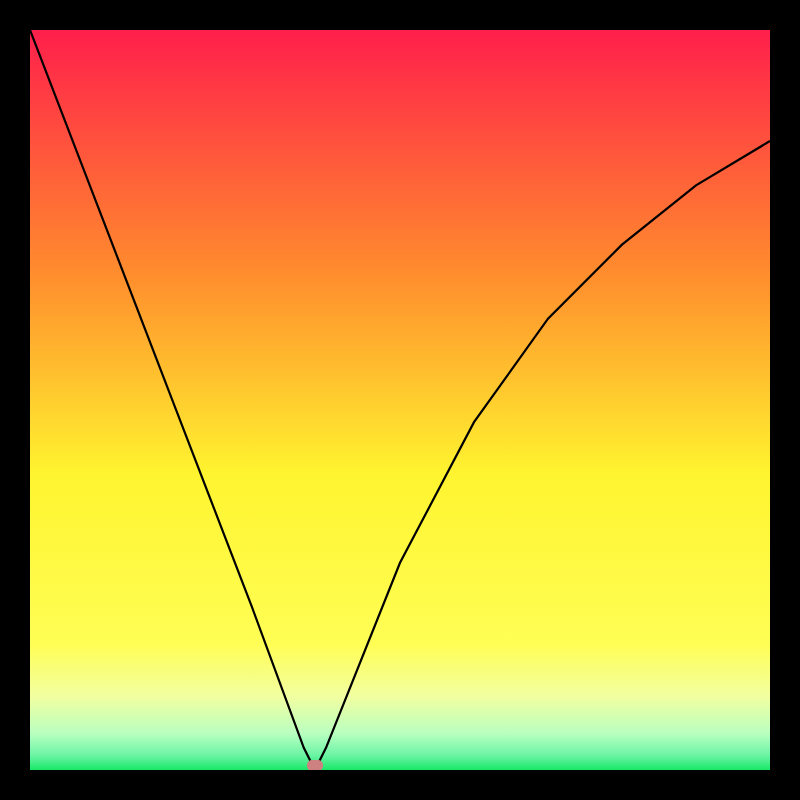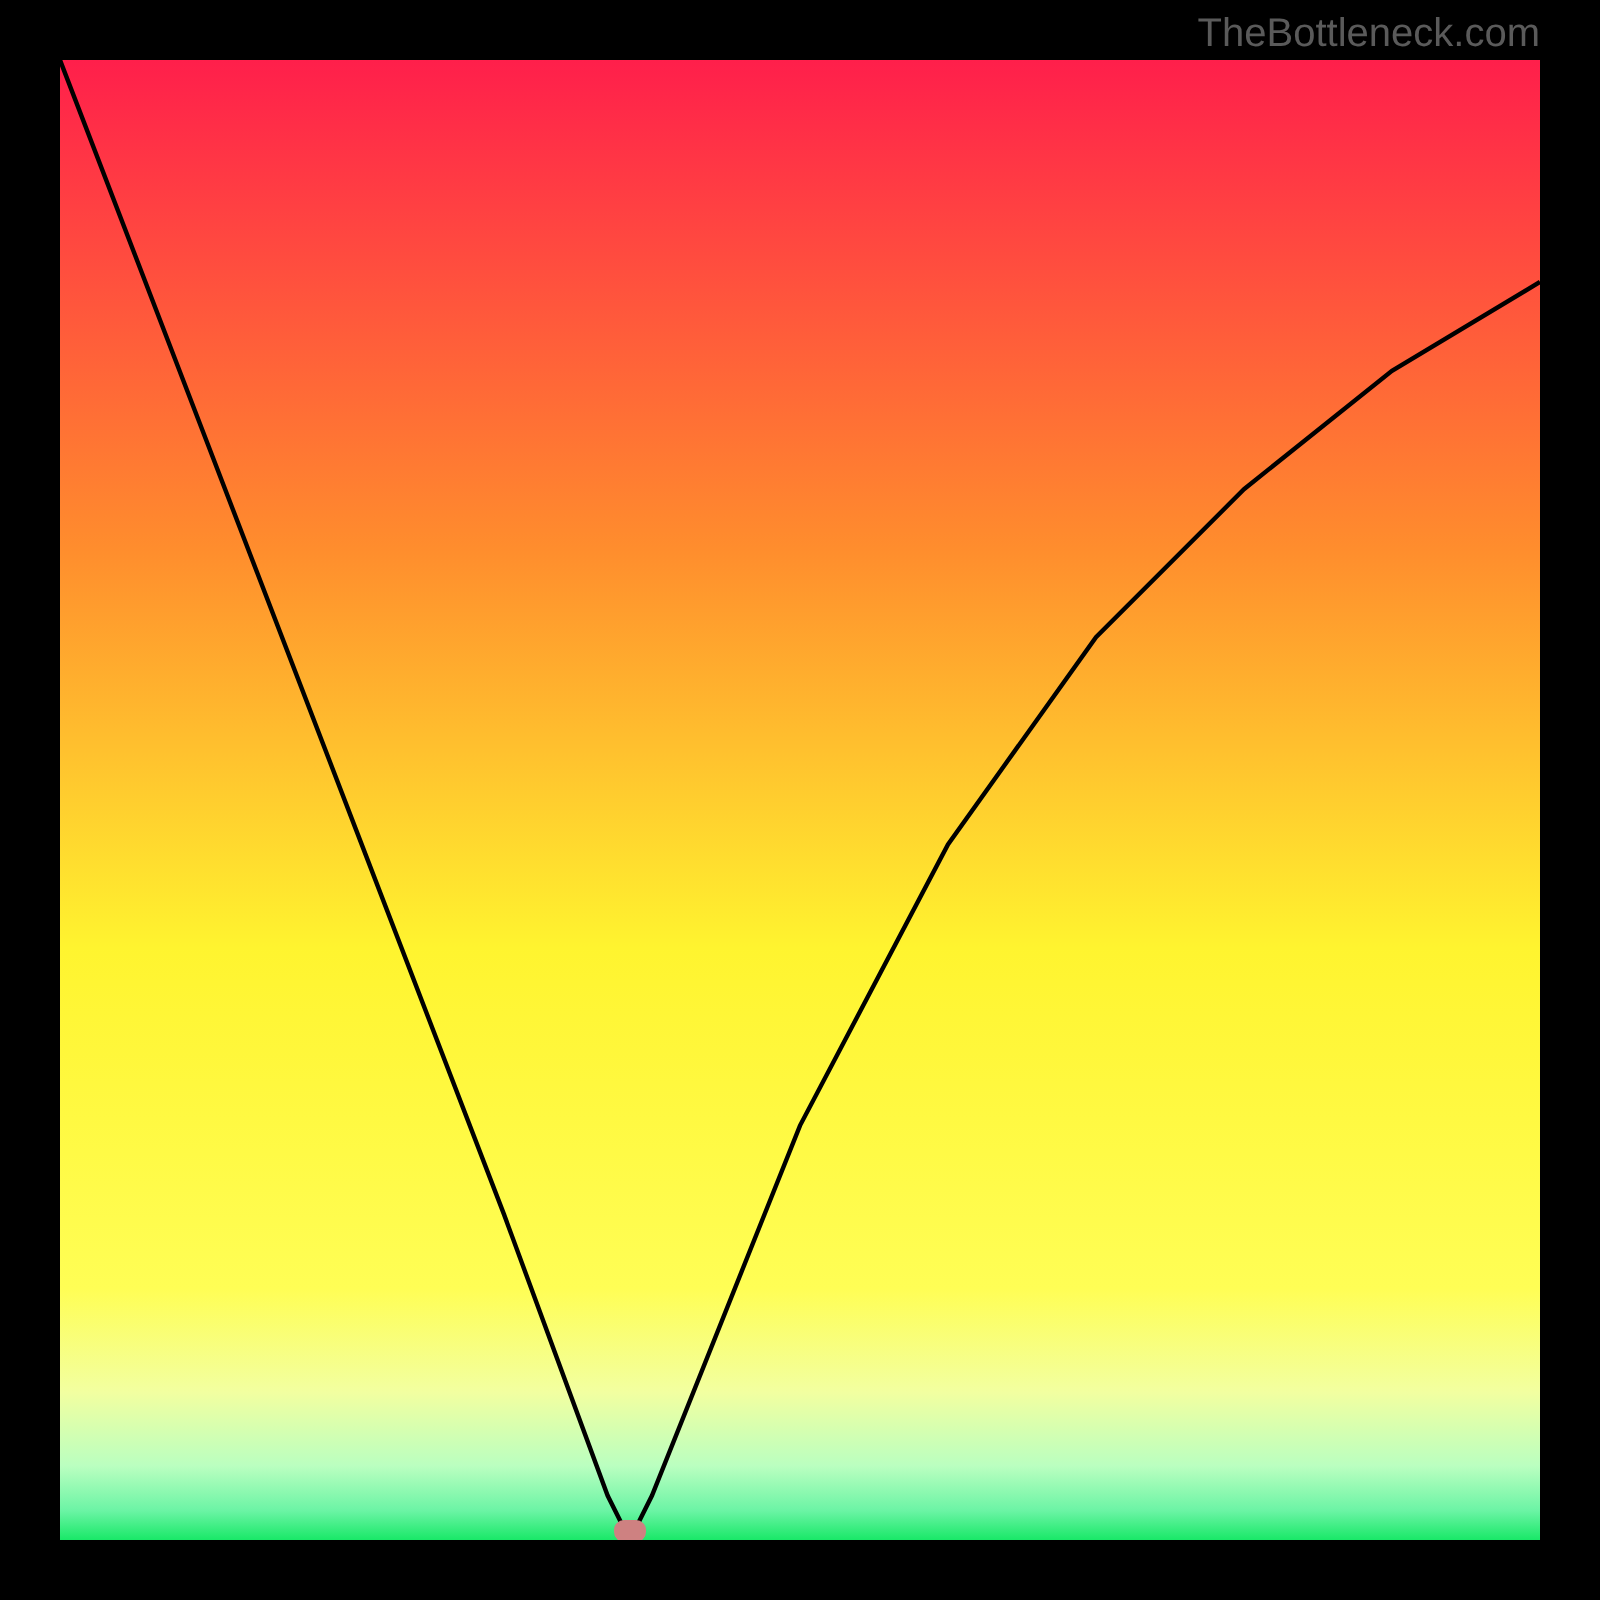--- a/index.html
+++ b/index.html
@@ -50,21 +50,20 @@
   width: 16px;
   height: 11px;
   background: #ce8181;
   border-radius: 5px;
 }
 </style>
 </head>
 <body>
 
 <div class="frame">
-  <div class="watermark">TheBottleneck.com</div>
 
   <div class="plot-area">
     <svg class="gradient-bg" viewBox="0 0 740 740" preserveAspectRatio="none">
       <defs>
         <linearGradient id="bg" x1="0" y1="0" x2="0" y2="1">
           <stop offset="0%" stop-color="#ff1f4b"></stop>
           <stop offset="33%" stop-color="#ff8d2d"></stop>
           <stop offset="60%" stop-color="#fff42f"></stop>
           <stop offset="83%" stop-color="#fffe55"></stop>
           <stop offset="90%" stop-color="#f2ffa0"></stop>

